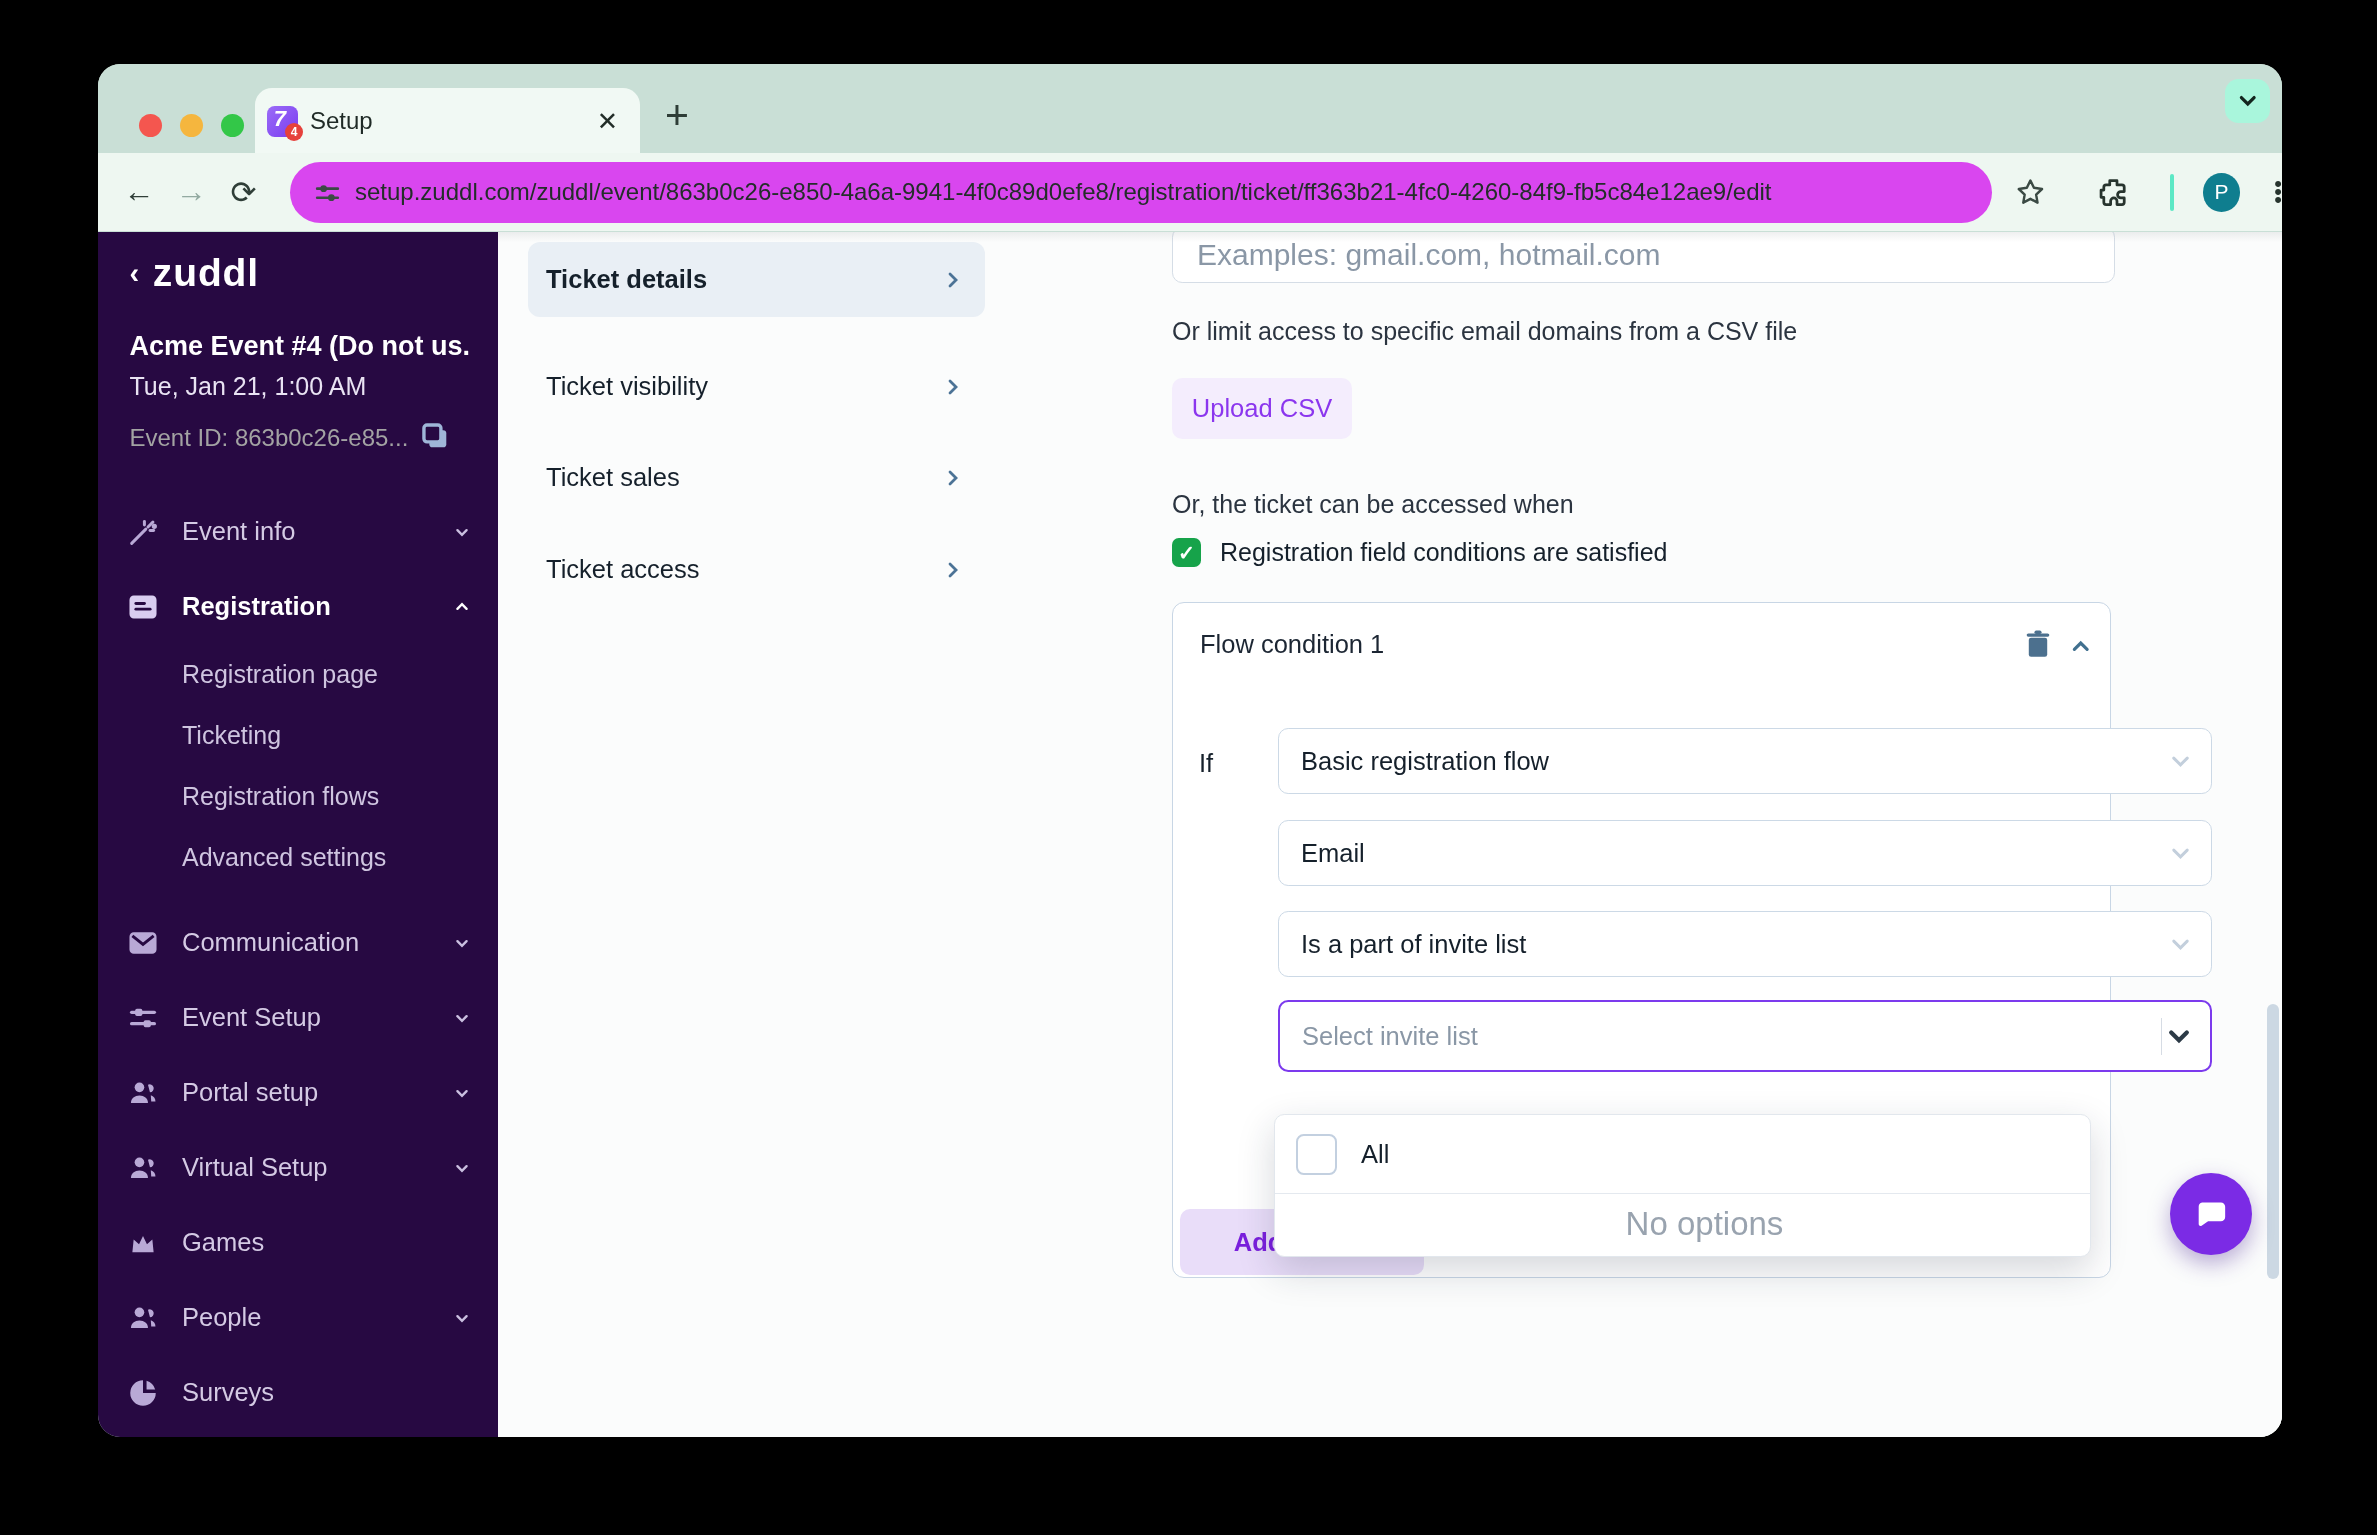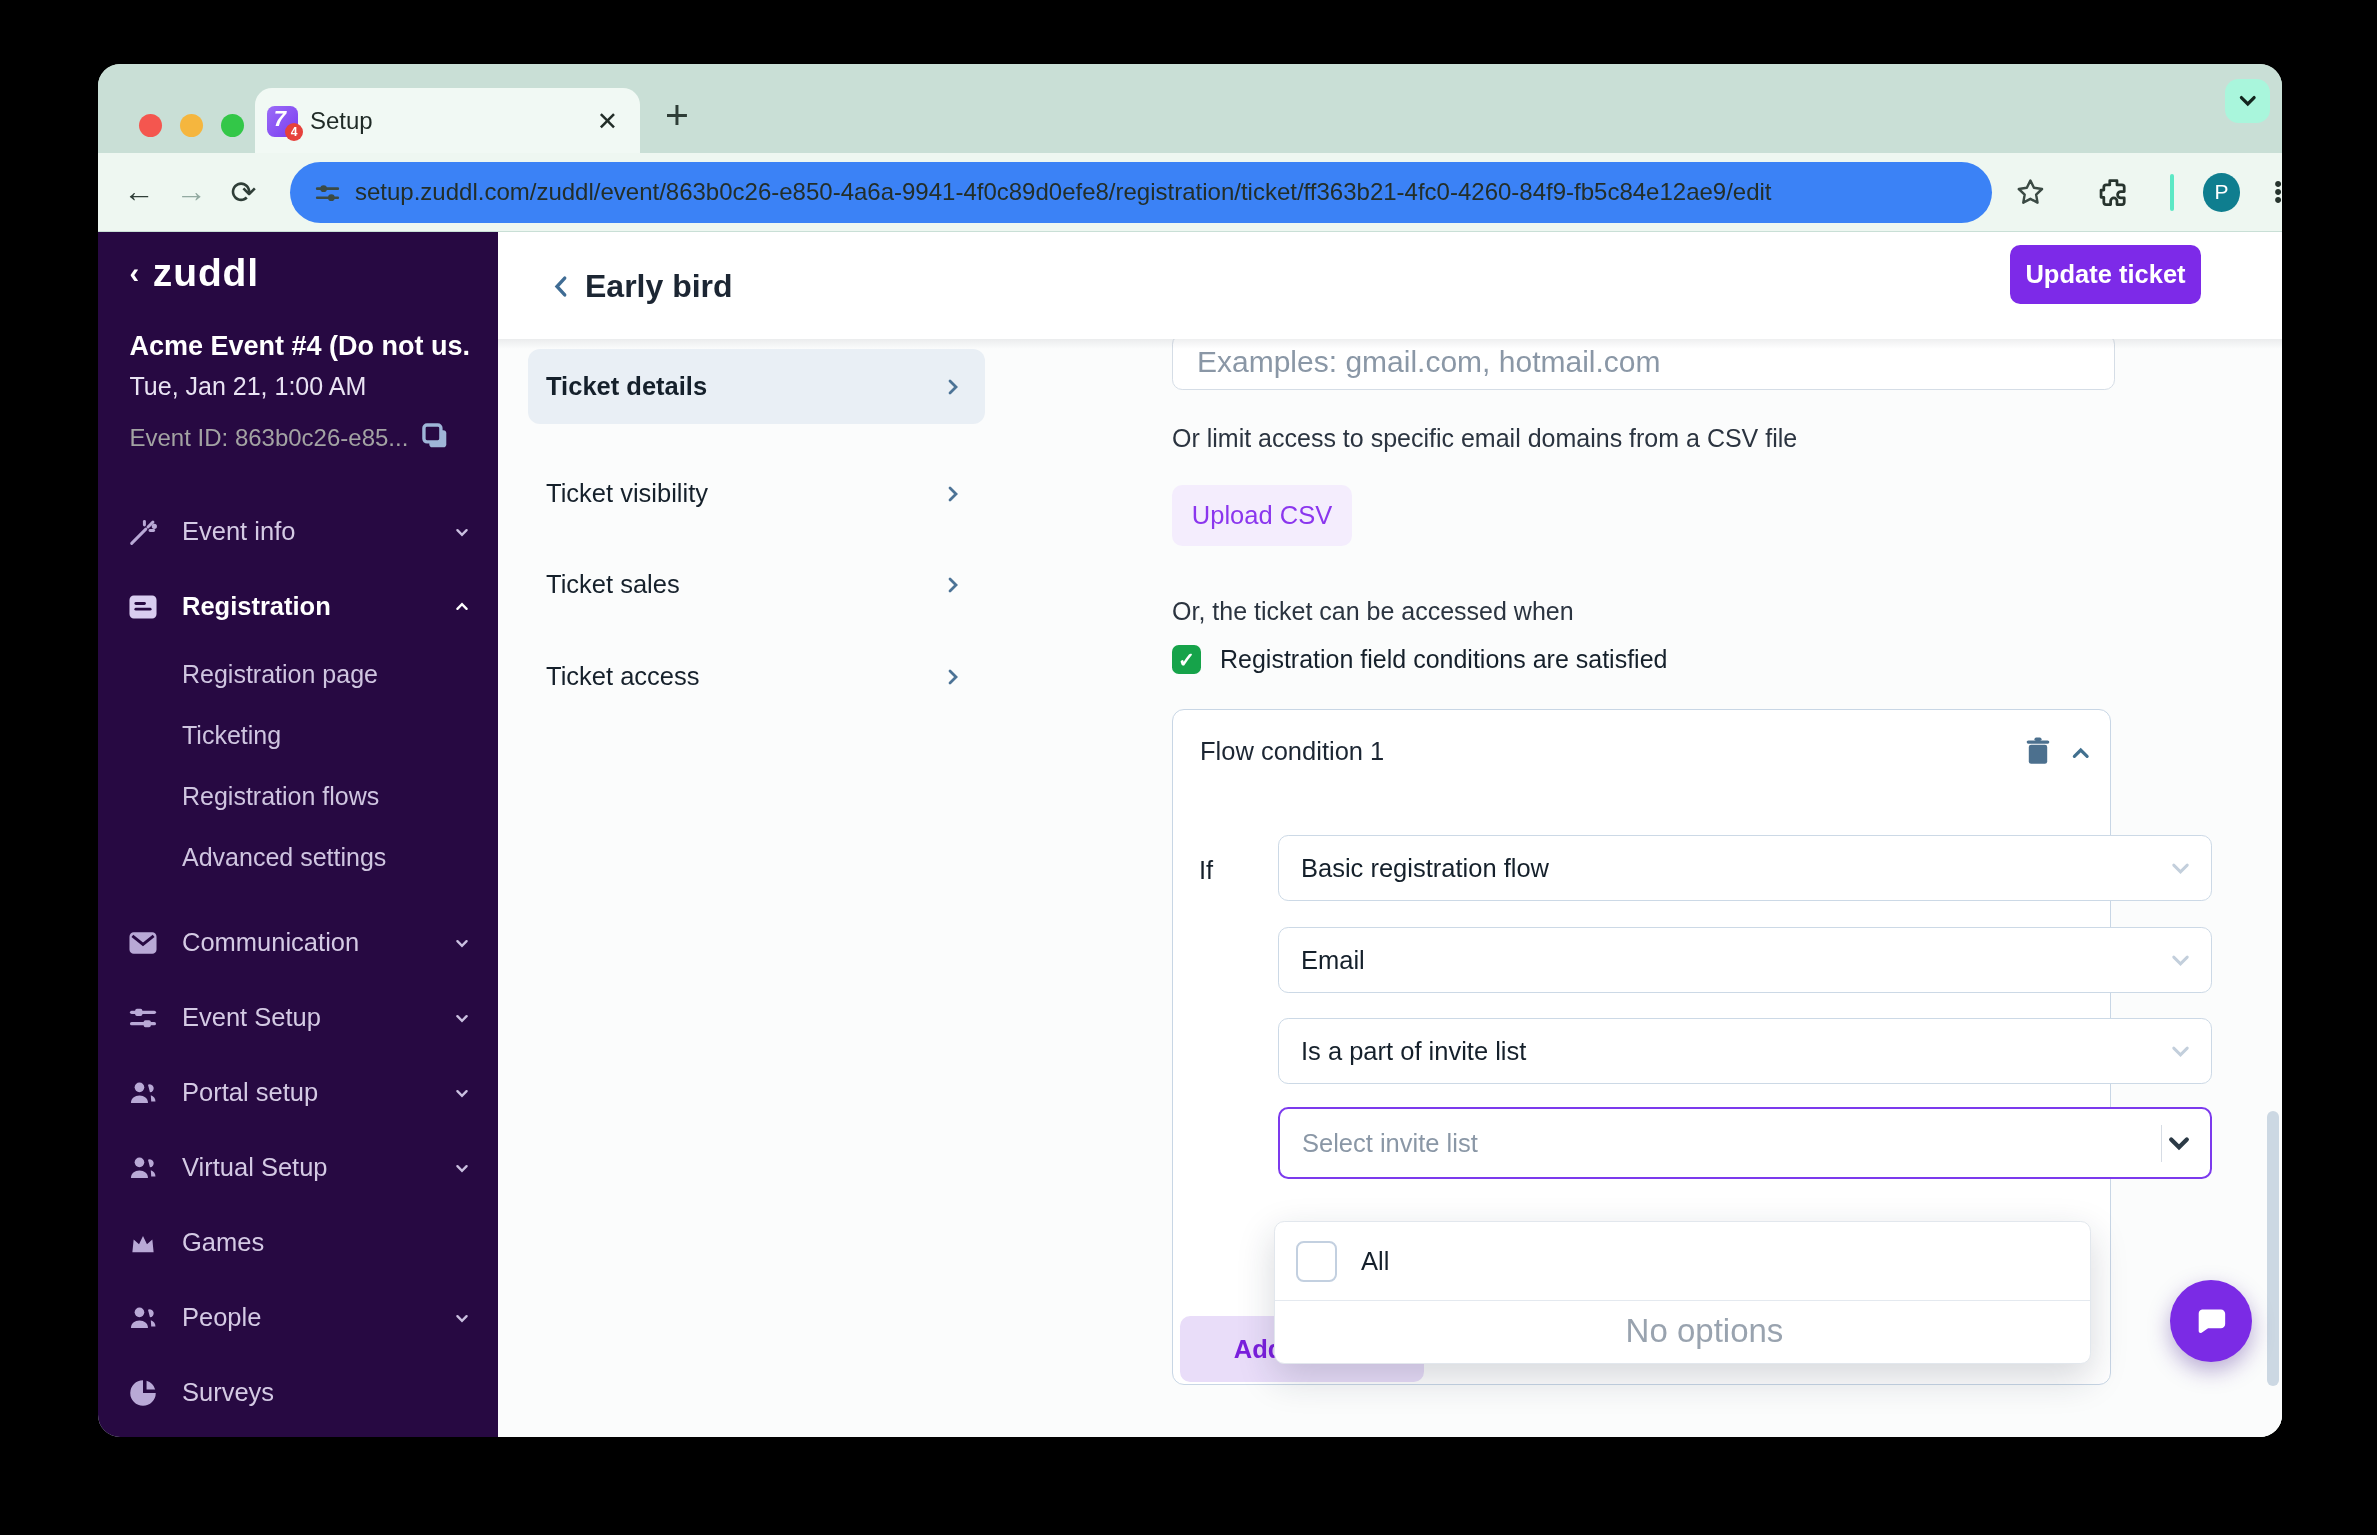--- a/index.html
+++ b/index.html
@@ -23,21 +23,21 @@
   .tabtitle{margin-left:12px;font-size:24px;color:#1f2a26;}
   .tabclose{margin-left:auto;margin-right:22px;font-size:25.5px;color:#222d28;}
   .newtab{position:absolute;left:567px;top:31px;font-size:41px;font-weight:300;color:#2e3d37;line-height:41px;}
   .tabsearch{position:absolute;left:2127px;top:14.5px;width:45px;height:44px;border-radius:13.6px;
              background:#a9f6dc;display:flex;align-items:center;justify-content:center;}
   
   .toolbar{position:absolute;left:0;top:89px;right:0;height:78px;background:#eef7f1;
            display:flex;align-items:center;}
   .navicon{font-size:31px;color:#2f3e38;width:54px;text-align:center;}
   .navicon.dis{color:#93aaa1;}
-  .urlpill{height:61px;border-radius:31px;background:#3b82f6;flex:0 0 auto;width:1702px;
+  .urlpill{height:61px;border-radius:31px;background:#d946ef;flex:0 0 auto;width:1702px;
            margin-left:20.4px;display:flex;align-items:center;}
   .urltext{font-size:24px;color:#232e29;margin-left:12px;white-space:nowrap;overflow:hidden;}
   
   .app{position:absolute;left:0;top:168px;right:0;bottom:0;display:flex;}
   .sidebar{width:400px;background:#270942;color:#d4cae4;position:relative;flex:0 0 auto;}
   .logo-row{position:absolute;left:31.5px;top:19px;display:flex;align-items:center;color:#fff;}
   .logo-chev{font-size:29px;font-weight:600;margin-right:13.6px;}
   .logo-text{font-size:39px;font-weight:700;letter-spacing:0.9px;}
   .ev-name{position:absolute;left:31.5px;top:99px;width:340px;font-size:27px;font-weight:600;color:#fff;
            white-space:nowrap;overflow:hidden;}
@@ -277,27 +277,20 @@
           <svg class="ic" viewBox="0 0 24 24" fill="currentColor">
             <path d="M12 3a9 9 0 1 0 9 9h-9z"></path>
               <path d="M14.5 3.4a9 9 0 0 1 6.1 6.1h-6.1z"></path>
           </svg>
           <span class="lbl">Surveys</span>
         </div>
       </div>
     </div>
 
     <div class="main">
-      <div class="phead">
-        <svg class="backchev" width="31" height="31" viewBox="0 0 24 24" fill="none" stroke="#3f6c94" stroke-width="2.6" stroke-linecap="round">
-            <polyline points="14.5,5.5 8.5,12 14.5,18.5"></polyline>
-          </svg>
-        <div class="ptitle">Early bird</div>
-        <div class="updbtn">Update ticket</div>
-      </div>
 
       <div class="content">
 
         <div class="ttab active" style="top:10px">
           <span>Ticket details</span>
           <svg class="chev" width="24" height="24" viewBox="0 0 24 24" fill="none" stroke="#4c7396" stroke-width="2.8" stroke-linecap="round">
               <polyline points="9,6 15,12 9,18"></polyline>
             </svg>
         </div>
         <div class="ttab" style="top:117px">

